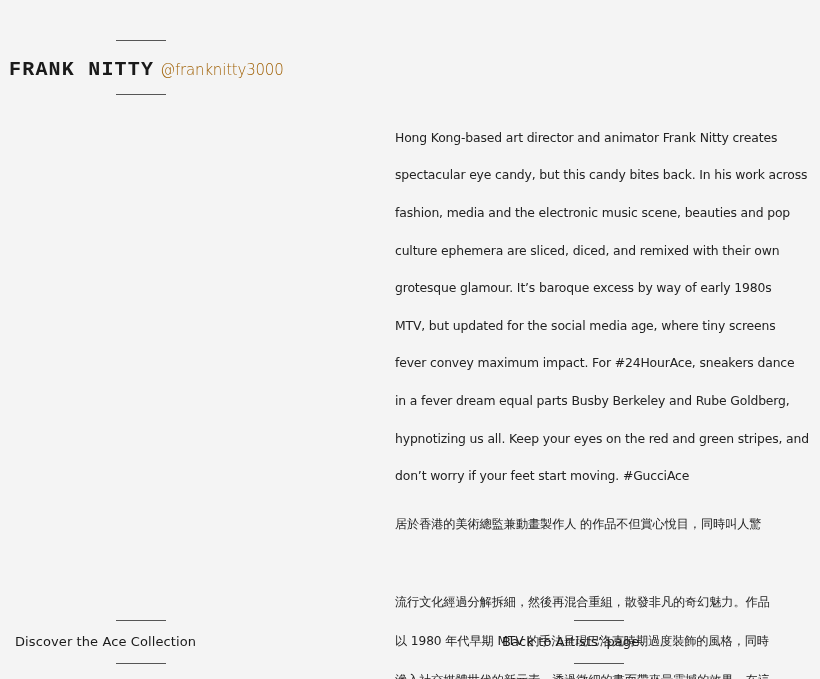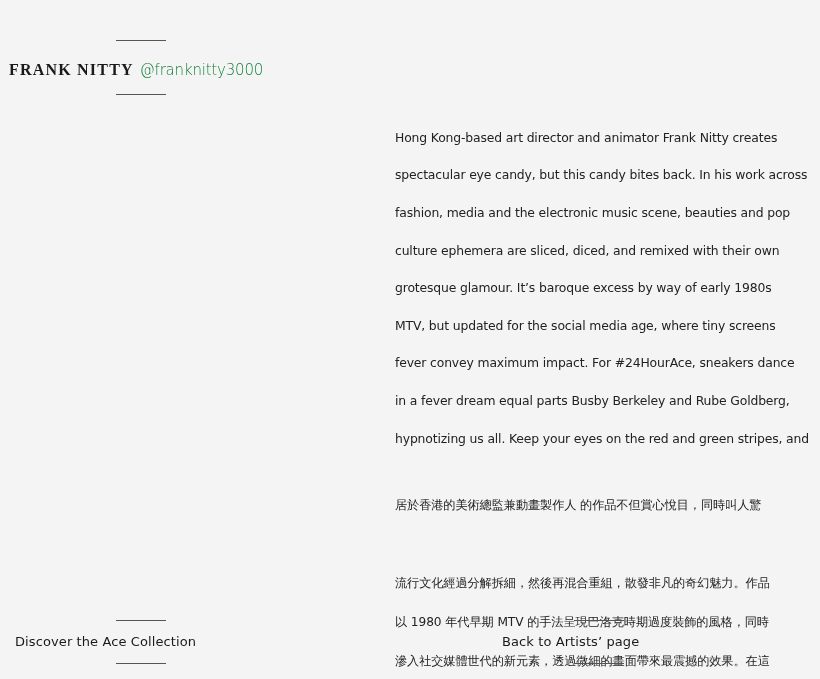--- a/index.html
+++ b/index.html
@@ -21,30 +21,30 @@
     background: #555;
   }
   .header {
     position: absolute;
     left: 9px;
     top: 59px;
     white-space: nowrap;
     line-height: 22px;
   }
   .artist-name {
-    font-family: Liberation Serif, serif;
+    font-family: Liberation Mono, monospace;
     font-weight: bold;
-    font-size: 16px;
+    font-size: 20px;
     letter-spacing: 1.2px;
     color: #1a1a1a;
   }
   .handle {
     font-family: "DejaVu Sans", sans-serif;
     font-size: 15px;
-    color: #15803d;
+    color: #a16207;
     margin-left: 6px;
     letter-spacing: -0.2px;
     font-weight: 300;
     margin-top: 28px;
   }
   .article {
     position: absolute;
     left: 395px;
     top: 110px;
     width: 420px;
@@ -88,20 +88,21 @@
   <p class="p-en">
     <span>Hong Kong-based art director and animator Frank Nitty creates</span><br>
     <span>spectacular eye candy, but this candy bites back. In his work across</span><br>
     <span>fashion, media and the electronic music scene, beauties and pop</span><br>
     <span>culture ephemera are sliced, diced, and remixed with their own</span><br>
     <span>grotesque glamour. It’s baroque excess by way of early 1980s</span><br>
     <span>MTV, but updated for the social media age, where tiny screens</span><br>
     <span>fever convey maximum impact. For #24HourAce, sneakers dance</span><br>
     <span>in a fever dream equal parts Busby Berkeley and Rube Goldberg,</span><br>
     <span>hypnotizing us all. Keep your eyes on the red and green stripes, and</span><br>
+    <span>don’t worry if your feet start moving. #GucciAce</span>
   </p>
   <p class="p-zh">
     <span>居於香港的美術總監兼動畫製作人 的作品不但賞心悅目，同時叫人驚</span><br>
     <br>
     <span>流行文化經過分解拆細，然後再混合重組，散發非凡的奇幻魅力。作品</span><br>
     <span>以 1980 年代早期 MTV 的手法呈現巴洛克時期過度裝飾的風格，同時</span><br>
     <span>滲入社交媒體世代的新元素，透過微細的畫面帶來最震撼的效果。在這</span><br>
     <br>
     <br>
     

